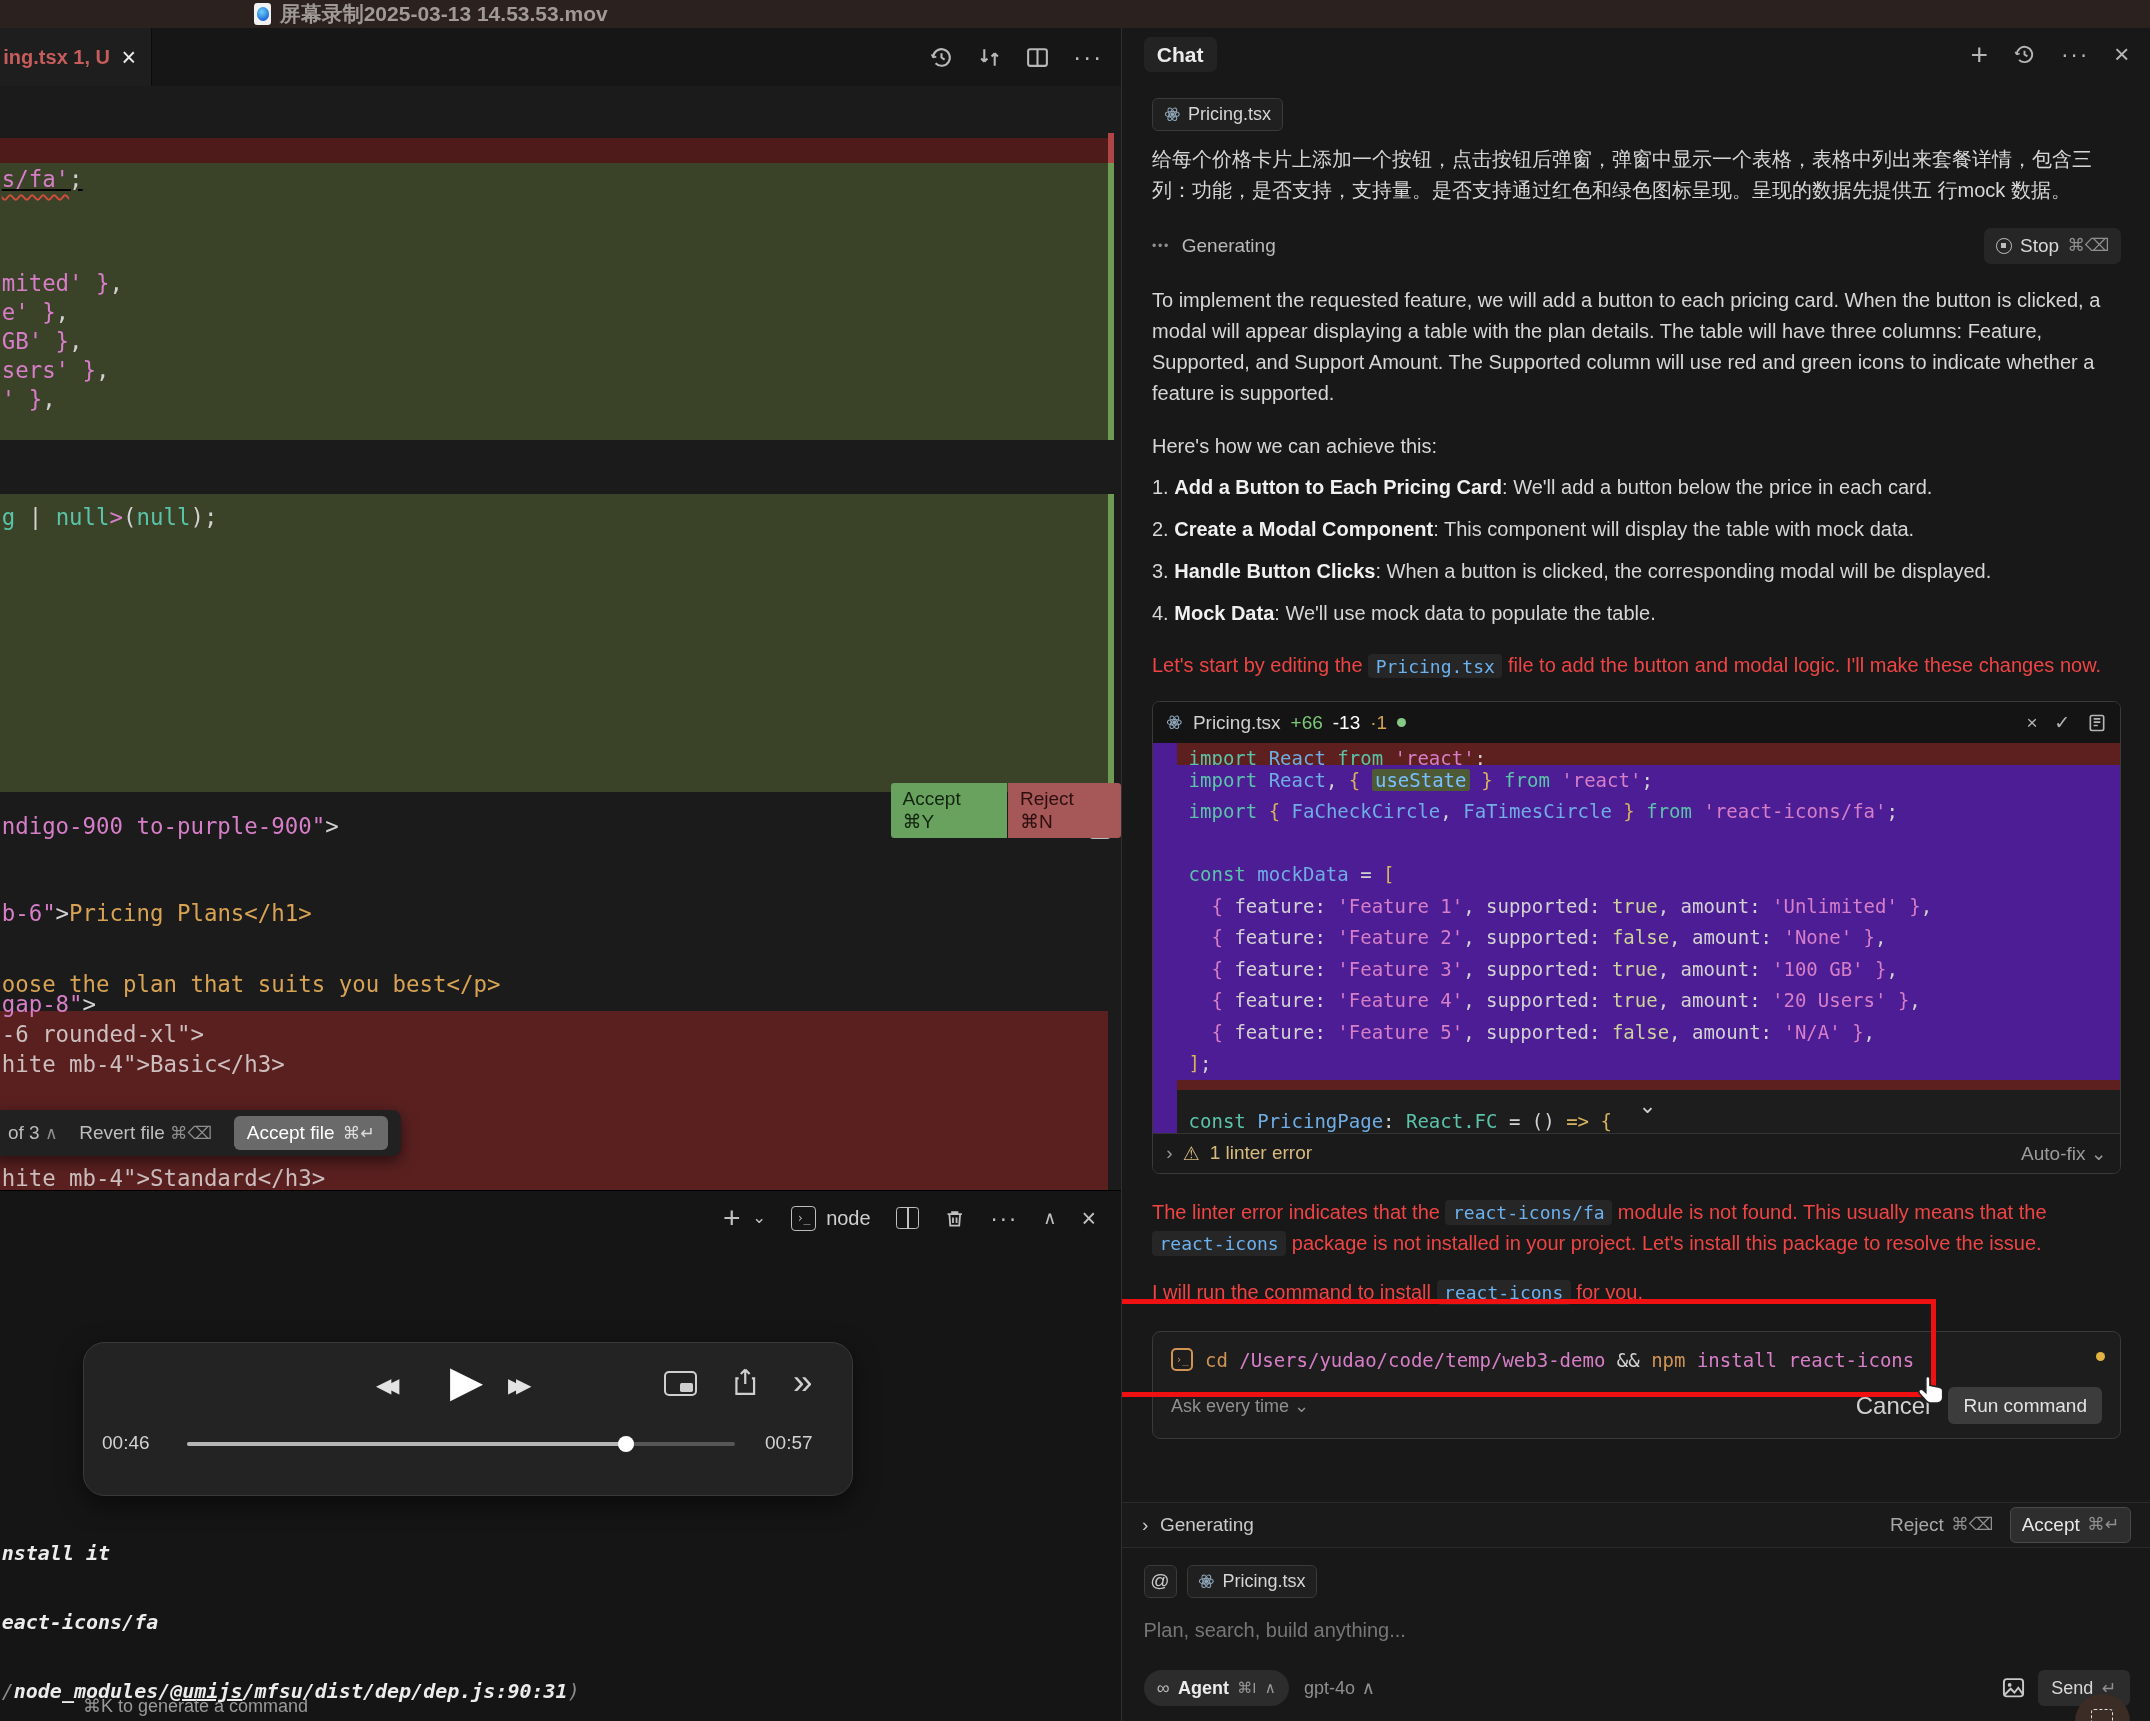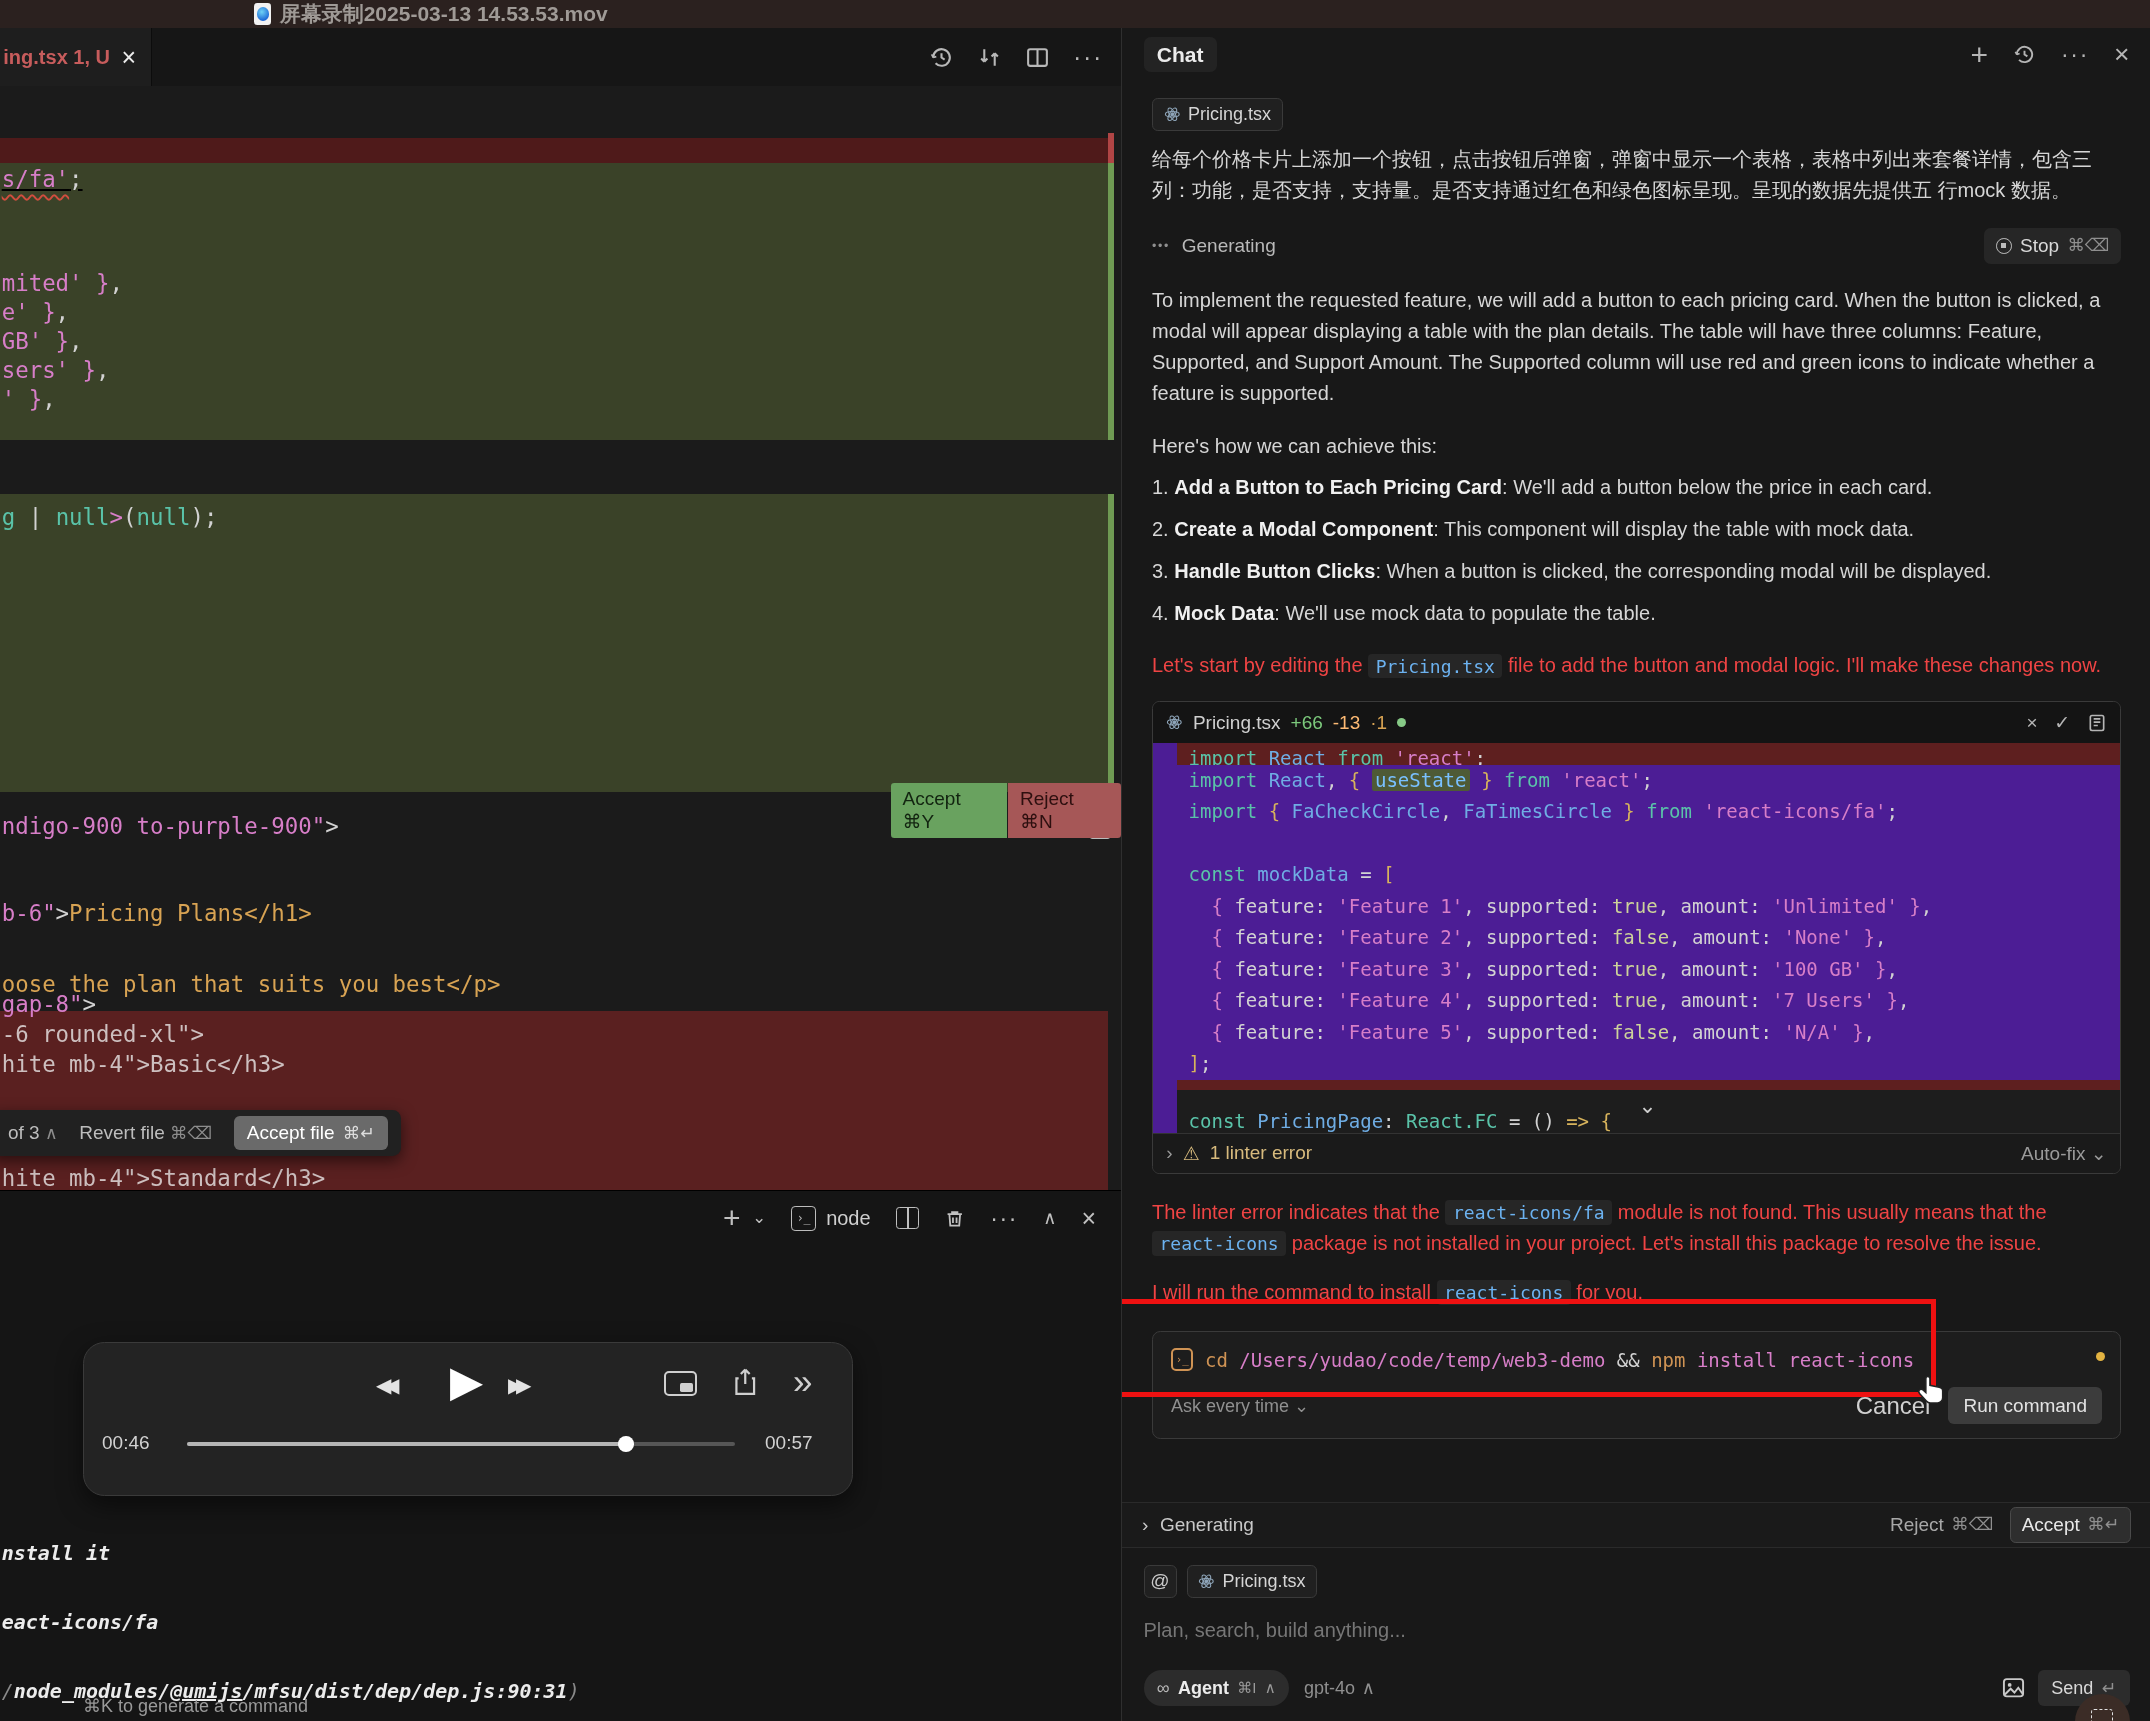--- a/index.html
+++ b/index.html
@@ -97,21 +97,21 @@
   .sg-txt{color:#ef4444}
   .sg-code{font-family:"DejaVu Sans Mono",monospace;background:#262626;color:#6cb2f0;padding:1.7px 7.5px;border-radius:4.1px;font-size:18px}
   .sg-hlblue{color:#79c0ff;background:#4e5a36;border-radius:2.5px;padding:0 3.3px}
   .sg-sq{color:#d77ec8;text-decoration:underline wavy #d24d3e 1.7px;text-underline-offset:6.6px}
   .sg-redtxt{color:#cdbfbf} .sg-tag{color:#d8a353}
 
   
   .codecard { margin-top:20px; border:0.8px solid #3a3a3a; border-radius:7.5px; overflow:hidden; background:#161616; }
   .cc-header { height:41px; background:#141414; display:flex; align-items:center; justify-content:space-between; padding:0 13.3px; }
   .cc-left { display:flex; align-items:center; gap:10px; font-size:19px; color:#d0d0d0; }
-  .cc-add{color:#7cc97c} .cc-rem{color:#fdba74} .cc-err{color:#d8a353}
+  .cc-add{color:#7cc97c} .cc-rem{color:#ffffff} .cc-err{color:#d8a353}
   .cc-dot{width:9px;height:9px;border-radius:50%;background:#86c986;}
   .cc-right { display:flex; align-items:center; gap:16.6px; color:#b5b5b5; font-size:19px; }
   .cc-body { background:#4c1d95;padding-left:24px; }
   .cl { height:31.5px; line-height:31.5px; padding-left:11.6px; font-family:"DejaVu Sans Mono",monospace; font-size:19px; white-space:pre; }
   .cl-del { height:21.5px; overflow:hidden; background:#5e1f1f; }
   .cl-stripe { height:10px; background:#5e1f1f; }
   .cl-dark { background:#1d1d1d; height:16.6px; }
   .cl-clip { height:26.5px; overflow:hidden; background:#1d1d1d; position:relative; }
   .cc-chev { position:absolute; left:50%; margin-left:-10px; top:-20px; color:#d0d0d0; font-size:21.5px; z-index:3; }
   .cc-clipwrap { position:relative; background:#1d1d1d; }
@@ -381,21 +381,21 @@
         </div>
         <div class="cc-body">
           <div class="cl cl-del"><span class="sg-teal">import</span><span class="sg-blue"> React </span><span class="sg-teal">from</span><span class="sg-pink"> 'react'</span><span class="sg-w">;</span></div>
           <div class="cl"><span class="sg-teal">import</span><span class="sg-blue"> React</span><span class="sg-w">, </span><span class="sg-yel">{ </span><span class="sg-hlblue">useState</span><span class="sg-yel"> }</span><span class="sg-teal"> from</span><span class="sg-pink"> 'react'</span><span class="sg-w">;</span></div>
           <div class="cl"><span class="sg-teal">import</span><span class="sg-w"> </span><span class="sg-yel">{ </span><span class="sg-blue">FaCheckCircle</span><span class="sg-w">, </span><span class="sg-blue">FaTimesCircle</span><span class="sg-yel"> }</span><span class="sg-teal"> from</span><span class="sg-pink"> 'react-icons/fa'</span><span class="sg-w">;</span></div>
           <div class="cl"></div>
           <div class="cl"><span class="sg-teal">const</span><span class="sg-blue"> mockData</span><span class="sg-w"> = </span><span class="sg-yel">[</span></div>
           <div class="cl"><span class="sg-w">  </span><span class="sg-pink">{</span><span class="sg-w"> feature: </span><span class="sg-pink">'Feature 1'</span><span class="sg-w">, supported: </span><span class="sg-bool">true</span><span class="sg-w">, amount: </span><span class="sg-pink">'Unlimited'</span><span class="sg-pink"> }</span><span class="sg-w">,</span></div>
           <div class="cl"><span class="sg-w">  </span><span class="sg-pink">{</span><span class="sg-w"> feature: </span><span class="sg-pink">'Feature 2'</span><span class="sg-w">, supported: </span><span class="sg-bool">false</span><span class="sg-w">, amount: </span><span class="sg-pink">'None'</span><span class="sg-pink"> }</span><span class="sg-w">,</span></div>
           <div class="cl"><span class="sg-w">  </span><span class="sg-pink">{</span><span class="sg-w"> feature: </span><span class="sg-pink">'Feature 3'</span><span class="sg-w">, supported: </span><span class="sg-bool">true</span><span class="sg-w">, amount: </span><span class="sg-pink">'100 GB'</span><span class="sg-pink"> }</span><span class="sg-w">,</span></div>
-          <div class="cl"><span class="sg-w">  </span><span class="sg-pink">{</span><span class="sg-w"> feature: </span><span class="sg-pink">'Feature 4'</span><span class="sg-w">, supported: </span><span class="sg-bool">true</span><span class="sg-w">, amount: </span><span class="sg-pink">'7 Users'</span><span class="sg-pink"> }</span><span class="sg-w">,</span></div>
+          <div class="cl"><span class="sg-w">  </span><span class="sg-pink">{</span><span class="sg-w"> feature: </span><span class="sg-pink">'Feature 4'</span><span class="sg-w">, supported: </span><span class="sg-bool">true</span><span class="sg-w">, amount: </span><span class="sg-pink">'20 Users'</span><span class="sg-pink"> }</span><span class="sg-w">,</span></div>
           <div class="cl"><span class="sg-w">  </span><span class="sg-pink">{</span><span class="sg-w"> feature: </span><span class="sg-pink">'Feature 5'</span><span class="sg-w">, supported: </span><span class="sg-bool">false</span><span class="sg-w">, amount: </span><span class="sg-pink">'N/A'</span><span class="sg-pink"> }</span><span class="sg-w">,</span></div>
           <div class="cl"><span class="sg-yel">]</span><span class="sg-w">;</span></div>
           <div class="cl-stripe"></div>
           <div class="cc-clipwrap">
             <div class="cl-dark"></div>
             <span class="cc-chev" style="top:3.3px;">⌄</span>
             <div class="cl cl-clip"><span class="sg-teal">const</span><span class="sg-blue"> PricingPage</span><span class="sg-w">: </span><span class="sg-teal">React.FC</span><span class="sg-w"> = () </span><span class="sg-yel">=&gt; {</span></div>
           </div>
         </div>
         <div class="linterbar">

